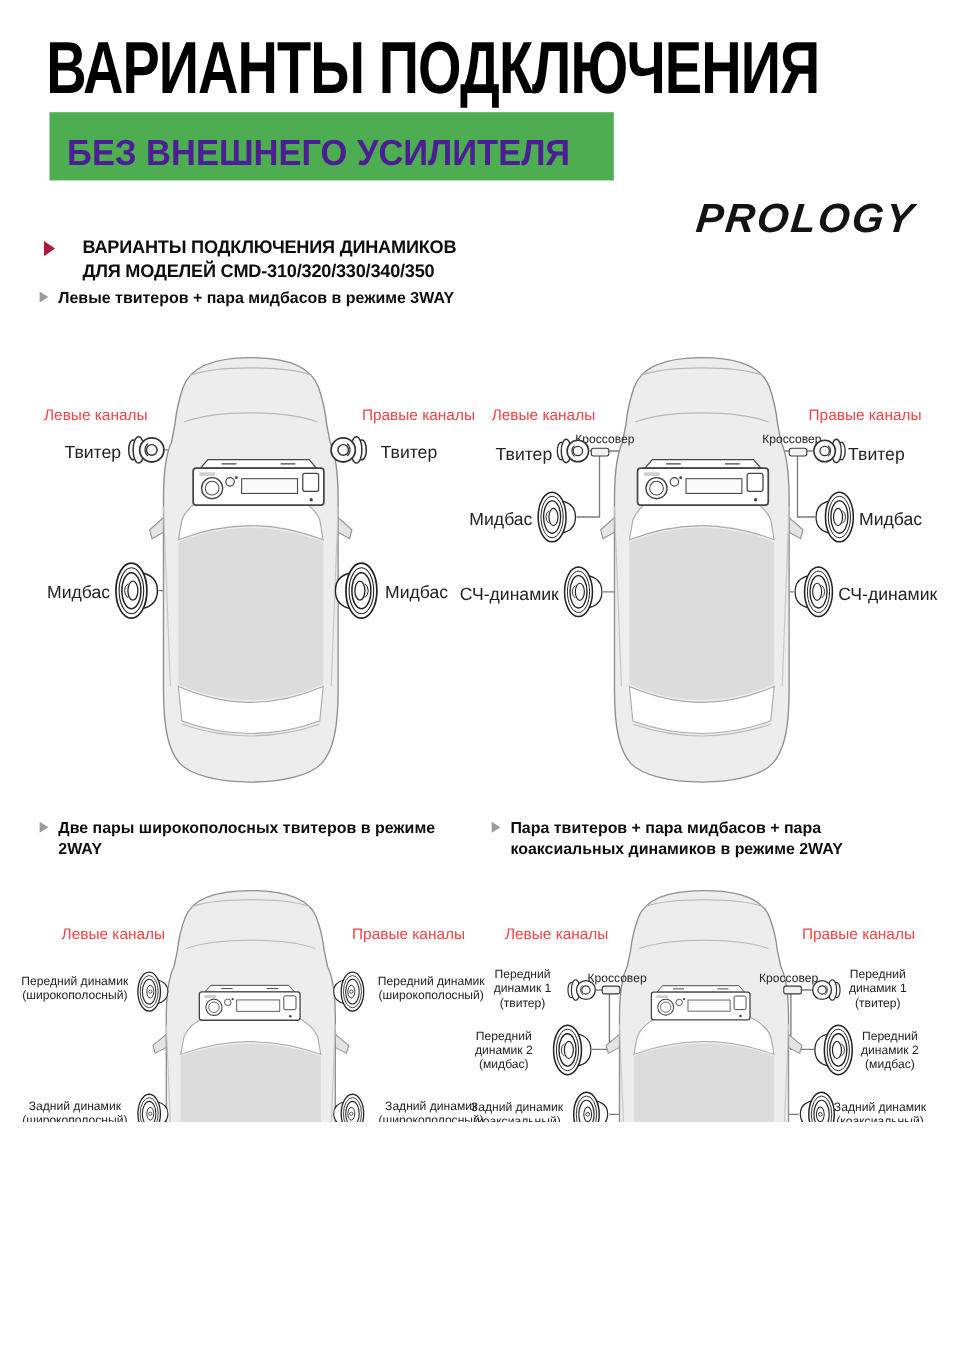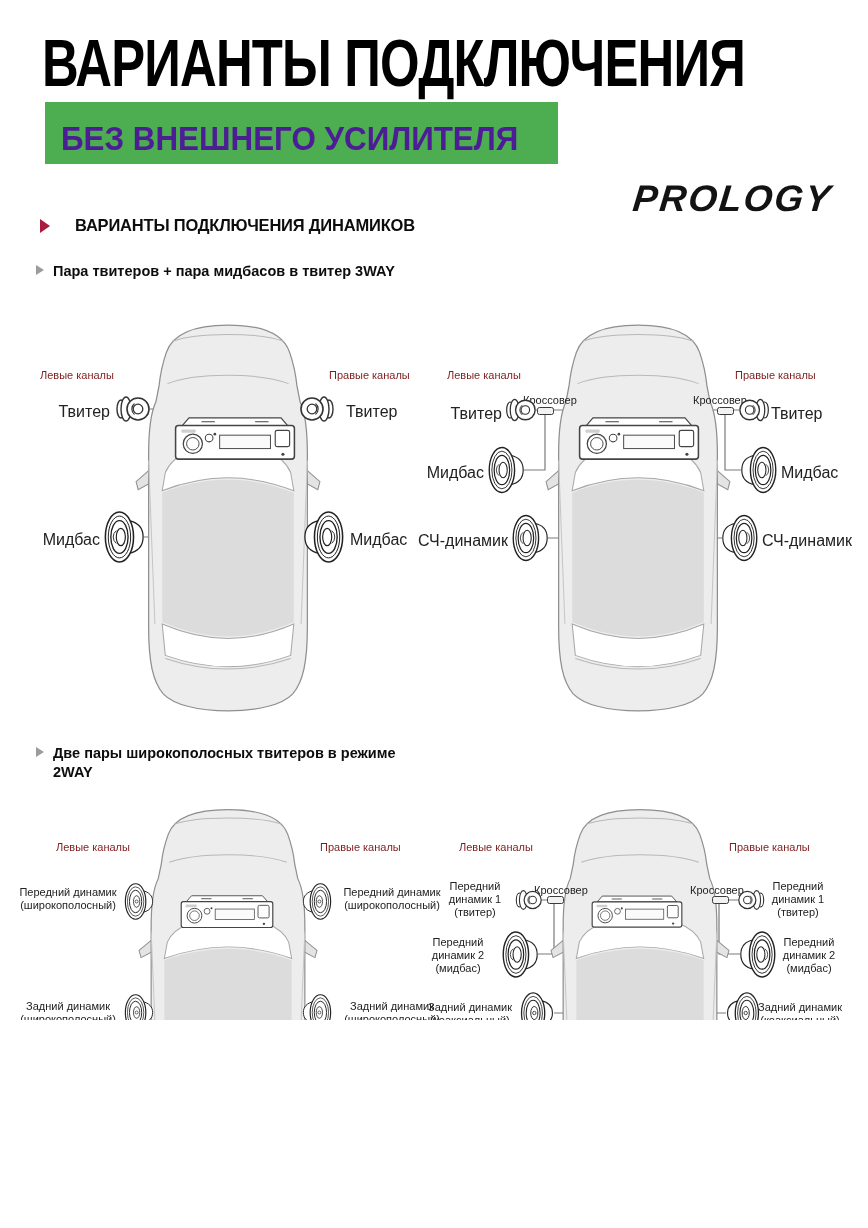--- a/index.html
+++ b/index.html
@@ -21,21 +21,21 @@
   .logo{position:absolute;left:633px;top:178px;font-size:37px;font-weight:700;font-style:italic;
         letter-spacing:2px;color:#131313;transform:skewX(-6deg);white-space:nowrap;}
   
   .tri{width:0;height:0;border-style:solid;display:inline-block;flex:none;}
   .tri.red{border-width:7px 0 7px 10px;border-color:transparent transparent transparent var(--red);margin-top:4px;}
   .tri.gray{border-width:5px 0 5px 8px;border-color:transparent transparent transparent var(--gray-bullet);margin-top:3px;}
   
   .qhead{position:absolute;display:flex;gap:9px;font-size:14.5px;font-weight:600;
          line-height:1.28;color:#0d0d0d;}
   
-  .chan{position:absolute;font-size:11px;color:#7f1d1d;white-space:nowrap;}
+  .chan{position:absolute;font-size:14px;color:#ef4444;white-space:nowrap;}
   .lbl{position:absolute;font-size:16px;color:#222;line-height:1.2;white-space:nowrap;}
   .lbl.small{font-size:11px;}
   .lbl.multi{white-space:normal;font-size:11px;line-height:1.18;text-align:center;}
   .lbl.r{text-align:right;}
   svg.diagram-el{position:absolute;overflow:visible;}
   .flip{transform:scaleX(-1);}
   .xover{position:absolute;width:15px;height:6px;background:#f2f2f2;border:1.4px solid #3a3a3a;border-radius:2.5px;}
   .lines{position:absolute;left:0;top:0;pointer-events:none;}
   .defs{position:absolute;width:0;height:0;}
 </style>
@@ -106,31 +106,36 @@
   </svg>
 
   <h1 class="title">ВАРИАНТЫ ПОДКЛЮЧЕНИЯ</h1>
   <div class="banner">
     <span>БЕЗ ВНЕШНЕГО УСИЛИТЕЛЯ</span>
   </div>
   <div class="subtitle">
     <span class="tri red"></span>
     <div>
       <div>ВАРИАНТЫ ПОДКЛЮЧЕНИЯ ДИНАМИКОВ</div>
+      <div>ДЛЯ МОДЕЛЕЙ CMD-310/320/330/340/350</div>
     </div>
   </div>
   <div class="logo">PROLOGY</div>
 
   <div class="qhead" style="left:36px;top:262px;width:400px">
     <span class="tri gray"></span>
-    <span>Пара твитеров + пара мидбасов в твитер 3WAY</span>
+    <span>Левые твитеров + пара мидбасов в режиме 3WAY</span>
   </div>
   <div class="qhead" style="left:36px;top:744px;width:382px">
     <span class="tri gray"></span>
     <span>Две пары широкополосных твитеров в режиме 2WAY</span>
+  </div>
+  <div class="qhead" style="left:447px;top:744px;width:378px">
+    <span class="tri gray"></span>
+    <span>Пара твитеров + пара мидбасов + пара коаксиальных динамиков в режиме 2WAY</span>
   </div>
 
   <svg class="lines" width="868" height="1228">
     <g fill="none" stroke="#7a7a7a" stroke-width="1.2">
 
       <polyline points="150,409 218,409"></polyline>
       <polyline points="300,409 252,409"></polyline>
       <polyline points="225,462 225,537 144,537"></polyline>
       <polyline points="239,462 239,537 304,537"></polyline>
 

